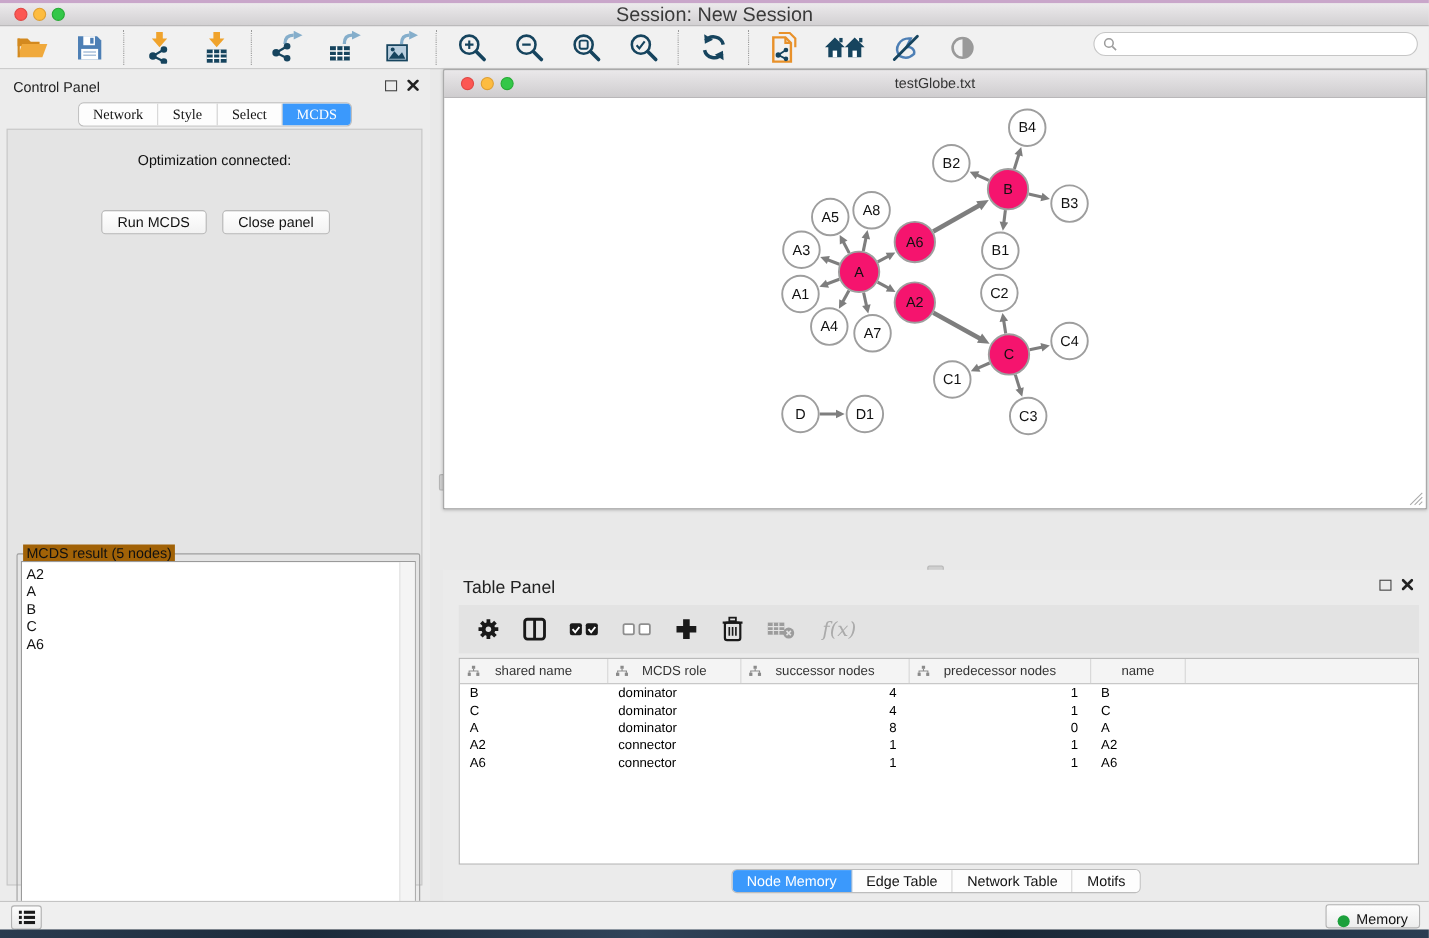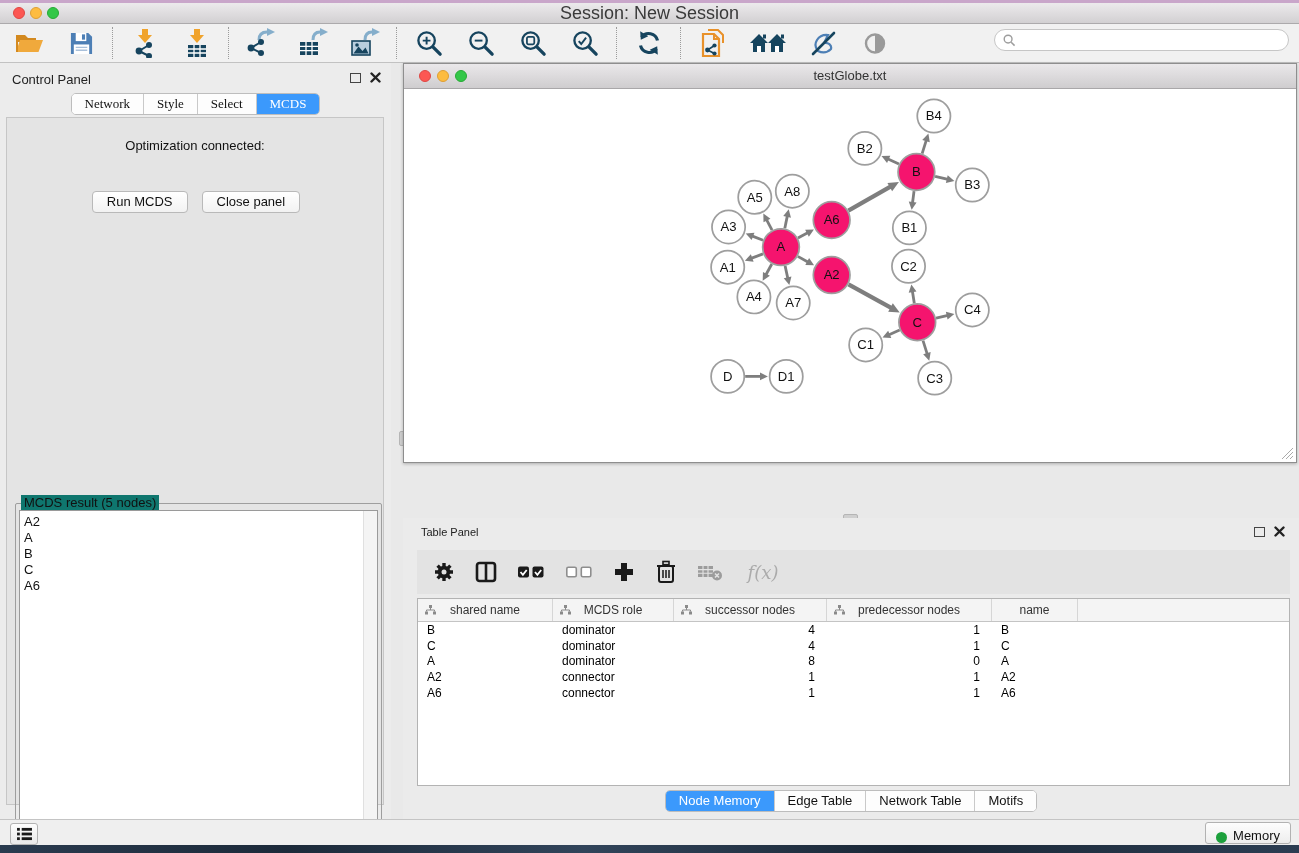--- a/index.html
+++ b/index.html
@@ -46,41 +46,41 @@
   #opt-select{left:36px;top:40px;width:313px;height:23px;background:#fff;border:1px solid #ABABAB;border-radius:4px;
     box-sizing:border-box;display:flex;align-items:center;}
   #opt-select .sel-text{flex:1;font-size:13px;padding-left:8px;color:#111;white-space:nowrap;overflow:hidden;}
   #opt-select .spinner{width:17px;height:19px;margin-right:1px;border-radius:3px;
     background:linear-gradient(#6CB0FE,#2D7BF0);display:flex;flex-direction:column;align-items:center;justify-content:center;gap:2px;}
   #cp-buttons{left:0;top:73px;width:378px;display:flex;justify-content:center;gap:14px;}
   .mac-btn{background:linear-gradient(#FFFFFF,#F2F2F2);border:1px solid #B9B9B9;border-radius:4px;
     font-size:13px;color:#111;padding:2px 14px;line-height:16px;}
   #mcds-fieldset{left:8px;top:385px;width:367px;height:343px;border:1px solid #9E9E9E;border-radius:2px;
     box-sizing:border-box;}
-  #mcds-legend{position:absolute;left:5px;top:-9px;background:#0f766e;padding:0 3px;font-size:13px;color:#111;}
+  #mcds-legend{position:absolute;left:5px;top:-9px;background:#a16207;padding:0 3px;font-size:13px;color:#111;}
   #mcds-list-box{position:absolute;left:3px;top:6px;right:3px;bottom:3px;background:#fff;border:1px solid #9A9A9A;}
   #mcds-scroll{position:absolute;right:0;top:0;bottom:0;width:13px;background:#F4F4F4;border-left:1px solid #E0E0E0;}
   .mcds-item{font-size:13px;color:#111;line-height:16px;padding-left:4px;}
   #mcds-items{position:absolute;left:0;top:3px;right:14px;}
 
   
   #network-window{left:403px;top:63px;width:894px;height:400px;background:#fff;border:1px solid #8E8E8E;
     box-sizing:border-box;box-shadow:0 1px 3px rgba(0,0,0,0.25);}
   #nw-titlebar{position:absolute;left:0;top:0;right:0;height:24px;background:linear-gradient(#EAE8EA,#CFCDCF);
     border-bottom:1px solid #A9A7A9;}
   #nw-titlebar .tl{top:6px;}
   #nw-title{width:100%;text-align:center;font-size:13px;color:#333;line-height:24px;}
   #network-canvas{position:absolute;left:0;top:25px;right:0;bottom:0;background:#fff;}
   #graph-svg{width:100%;height:100%;display:block;}
   #nw-resize-grip{position:absolute;right:2px;bottom:2px;width:13px;height:13px;}
   .grip-h{position:absolute;background:#CFCFCF;border:1px solid #B5B5B5;border-radius:2px;box-sizing:border-box;}
 
   
   #table-panel{left:403px;top:518px;width:896px;height:301px;background:#EBEBEB;}
-  #tp-title{left:18px;top:8px;font-size:11px;color:#222;}
+  #tp-title{left:18px;top:8px;font-size:16px;color:#222;}
   #tp-toolbar{left:14px;top:32px;width:873px;height:44px;background:#E3E3E3;display:flex;align-items:center;gap:16px;padding-left:14px;box-sizing:border-box;}
   .tp-btn{display:flex;align-items:center;justify-content:center;width:26px;height:28px;}
   .fx-label{font-size:18px;color:#ABABAB;font-family:"DejaVu Serif",serif;font-style:italic;}
   #tp-table{left:14px;top:80px;width:873px;height:188px;background:#fff;border:1px solid #B3B3B3;box-sizing:border-box;overflow:hidden;}
   #table-header-row{display:flex;height:22px;background:#F4F4F4;border-bottom:1px solid #C4C4C4;}
   .th{display:flex;align-items:center;justify-content:center;gap:6px;font-size:12px;color:#333;
     border-right:1px solid #D6D6D6;box-sizing:border-box;position:relative;}
   .th svg{position:absolute;left:7px;}
   .th.filler{flex:1;border-right:none;}
   .tr{display:flex;height:15.7px;align-items:center;}

